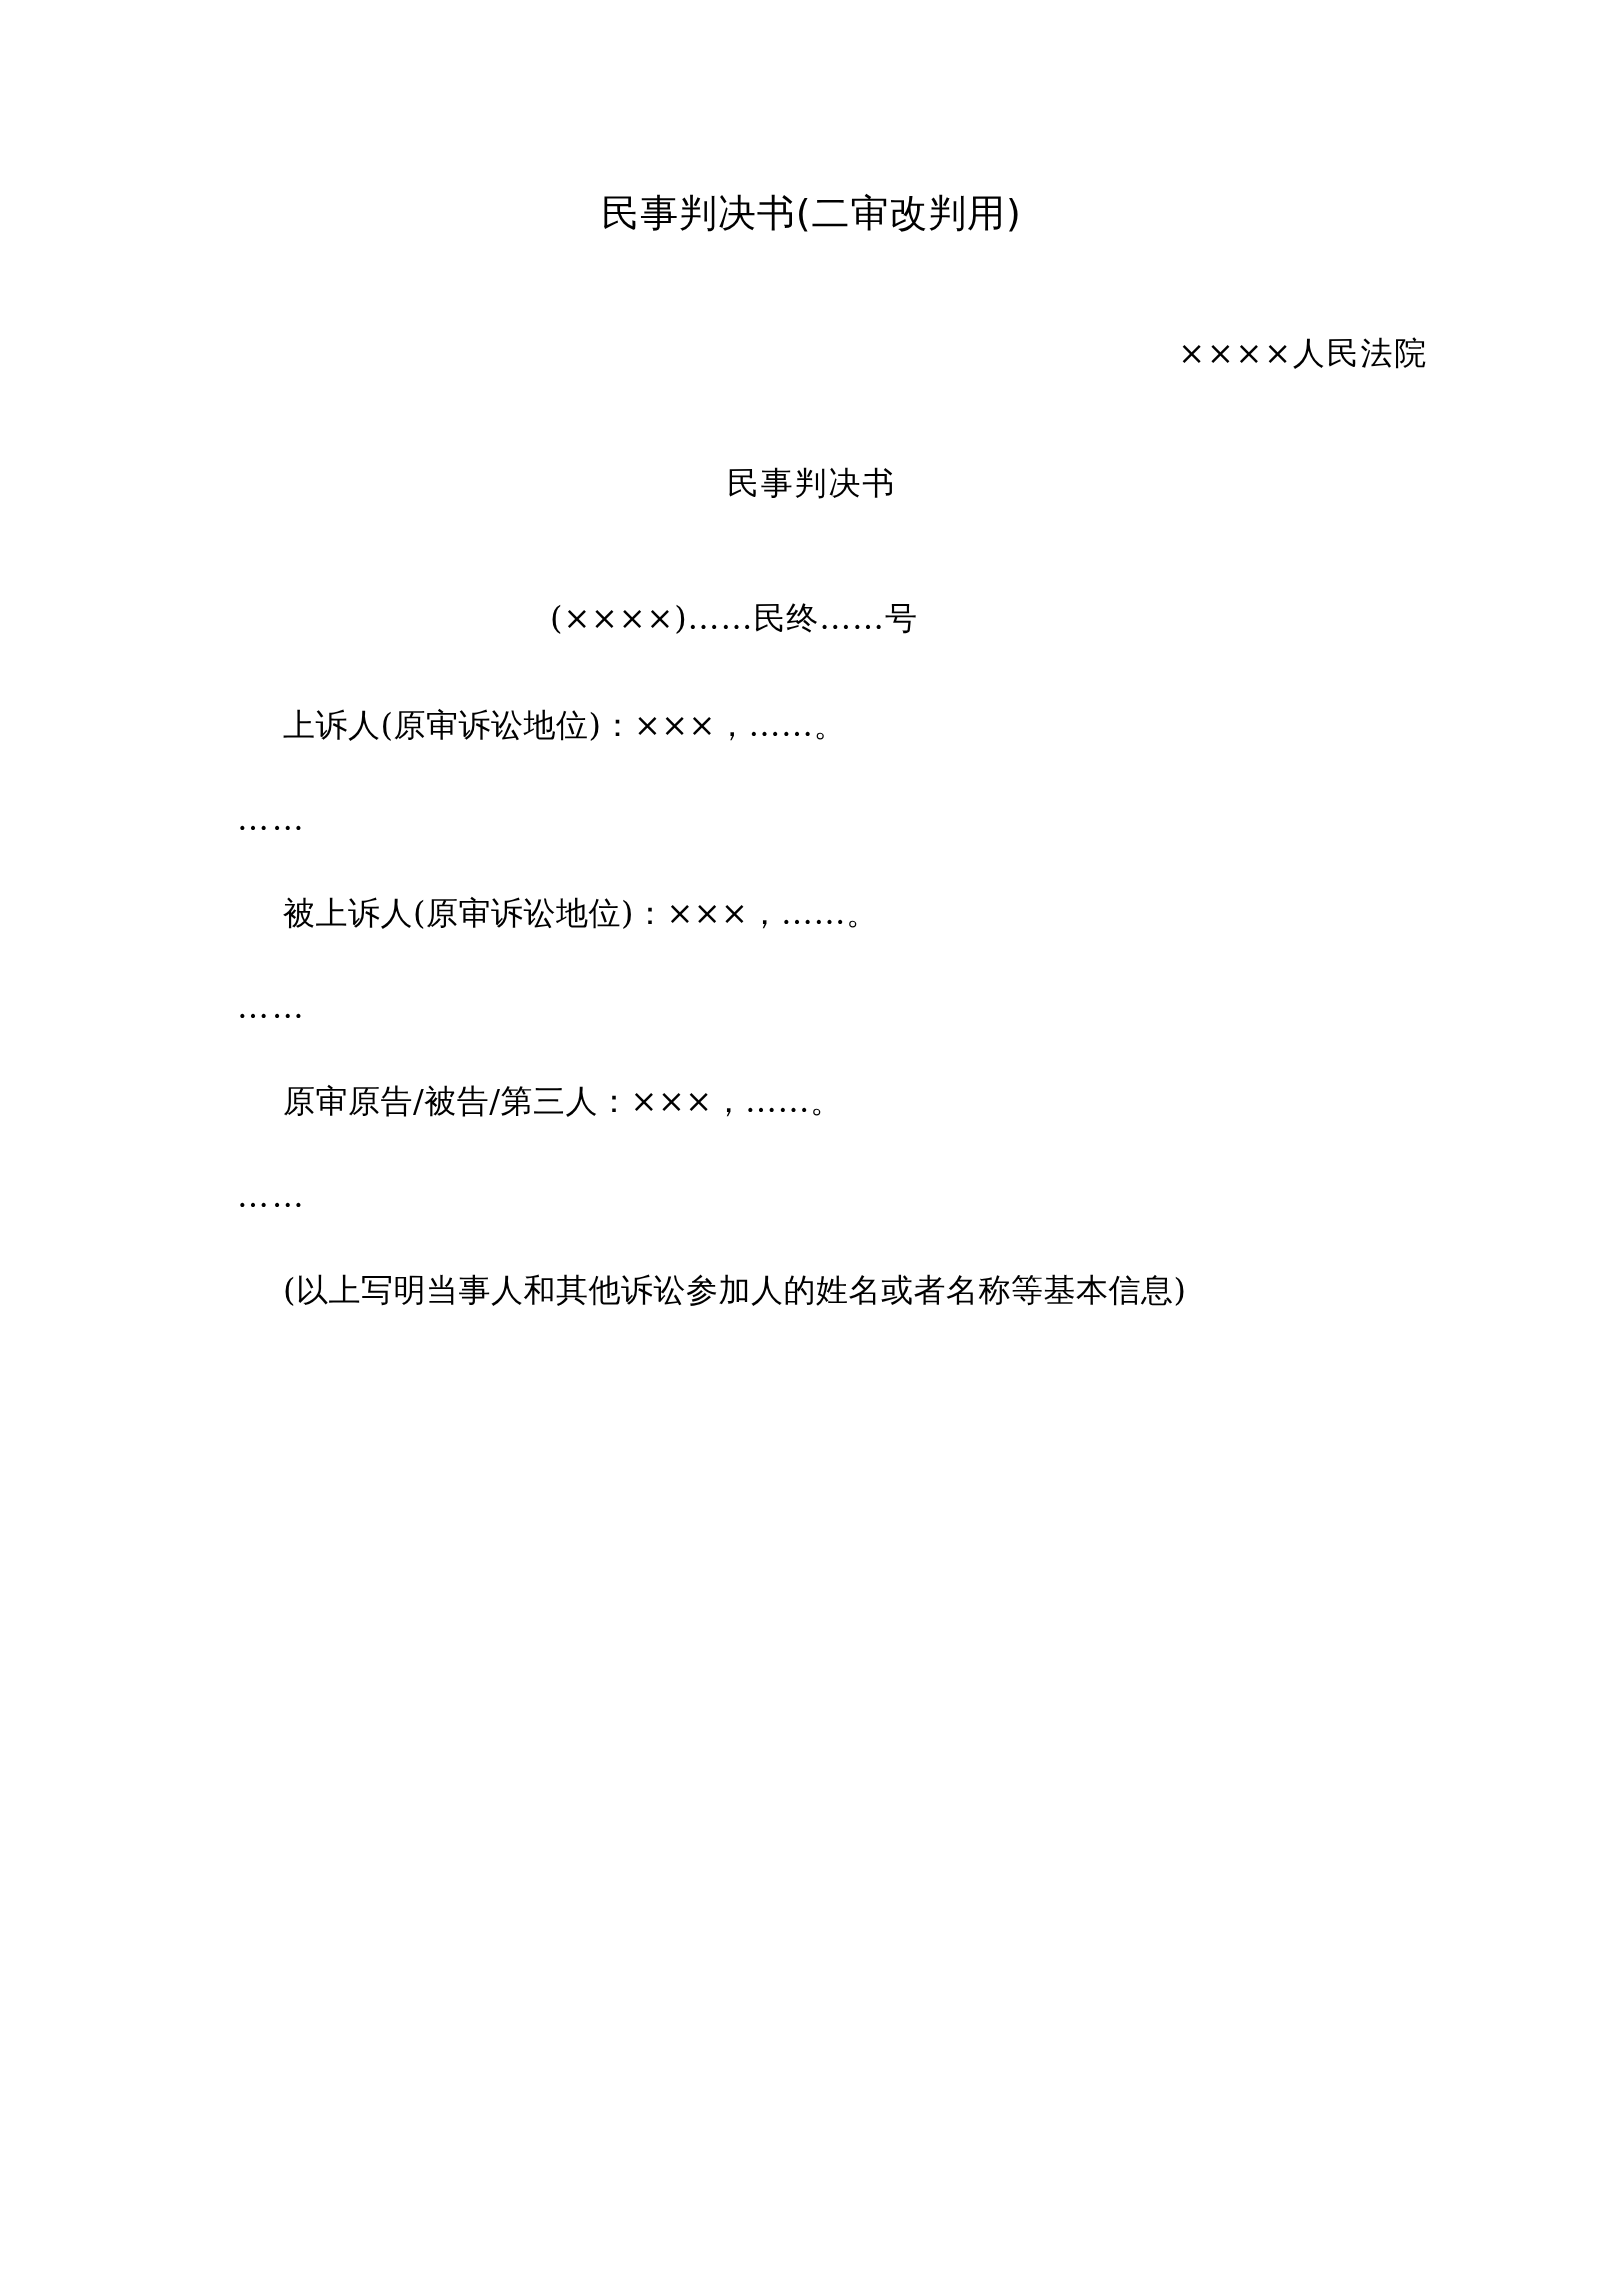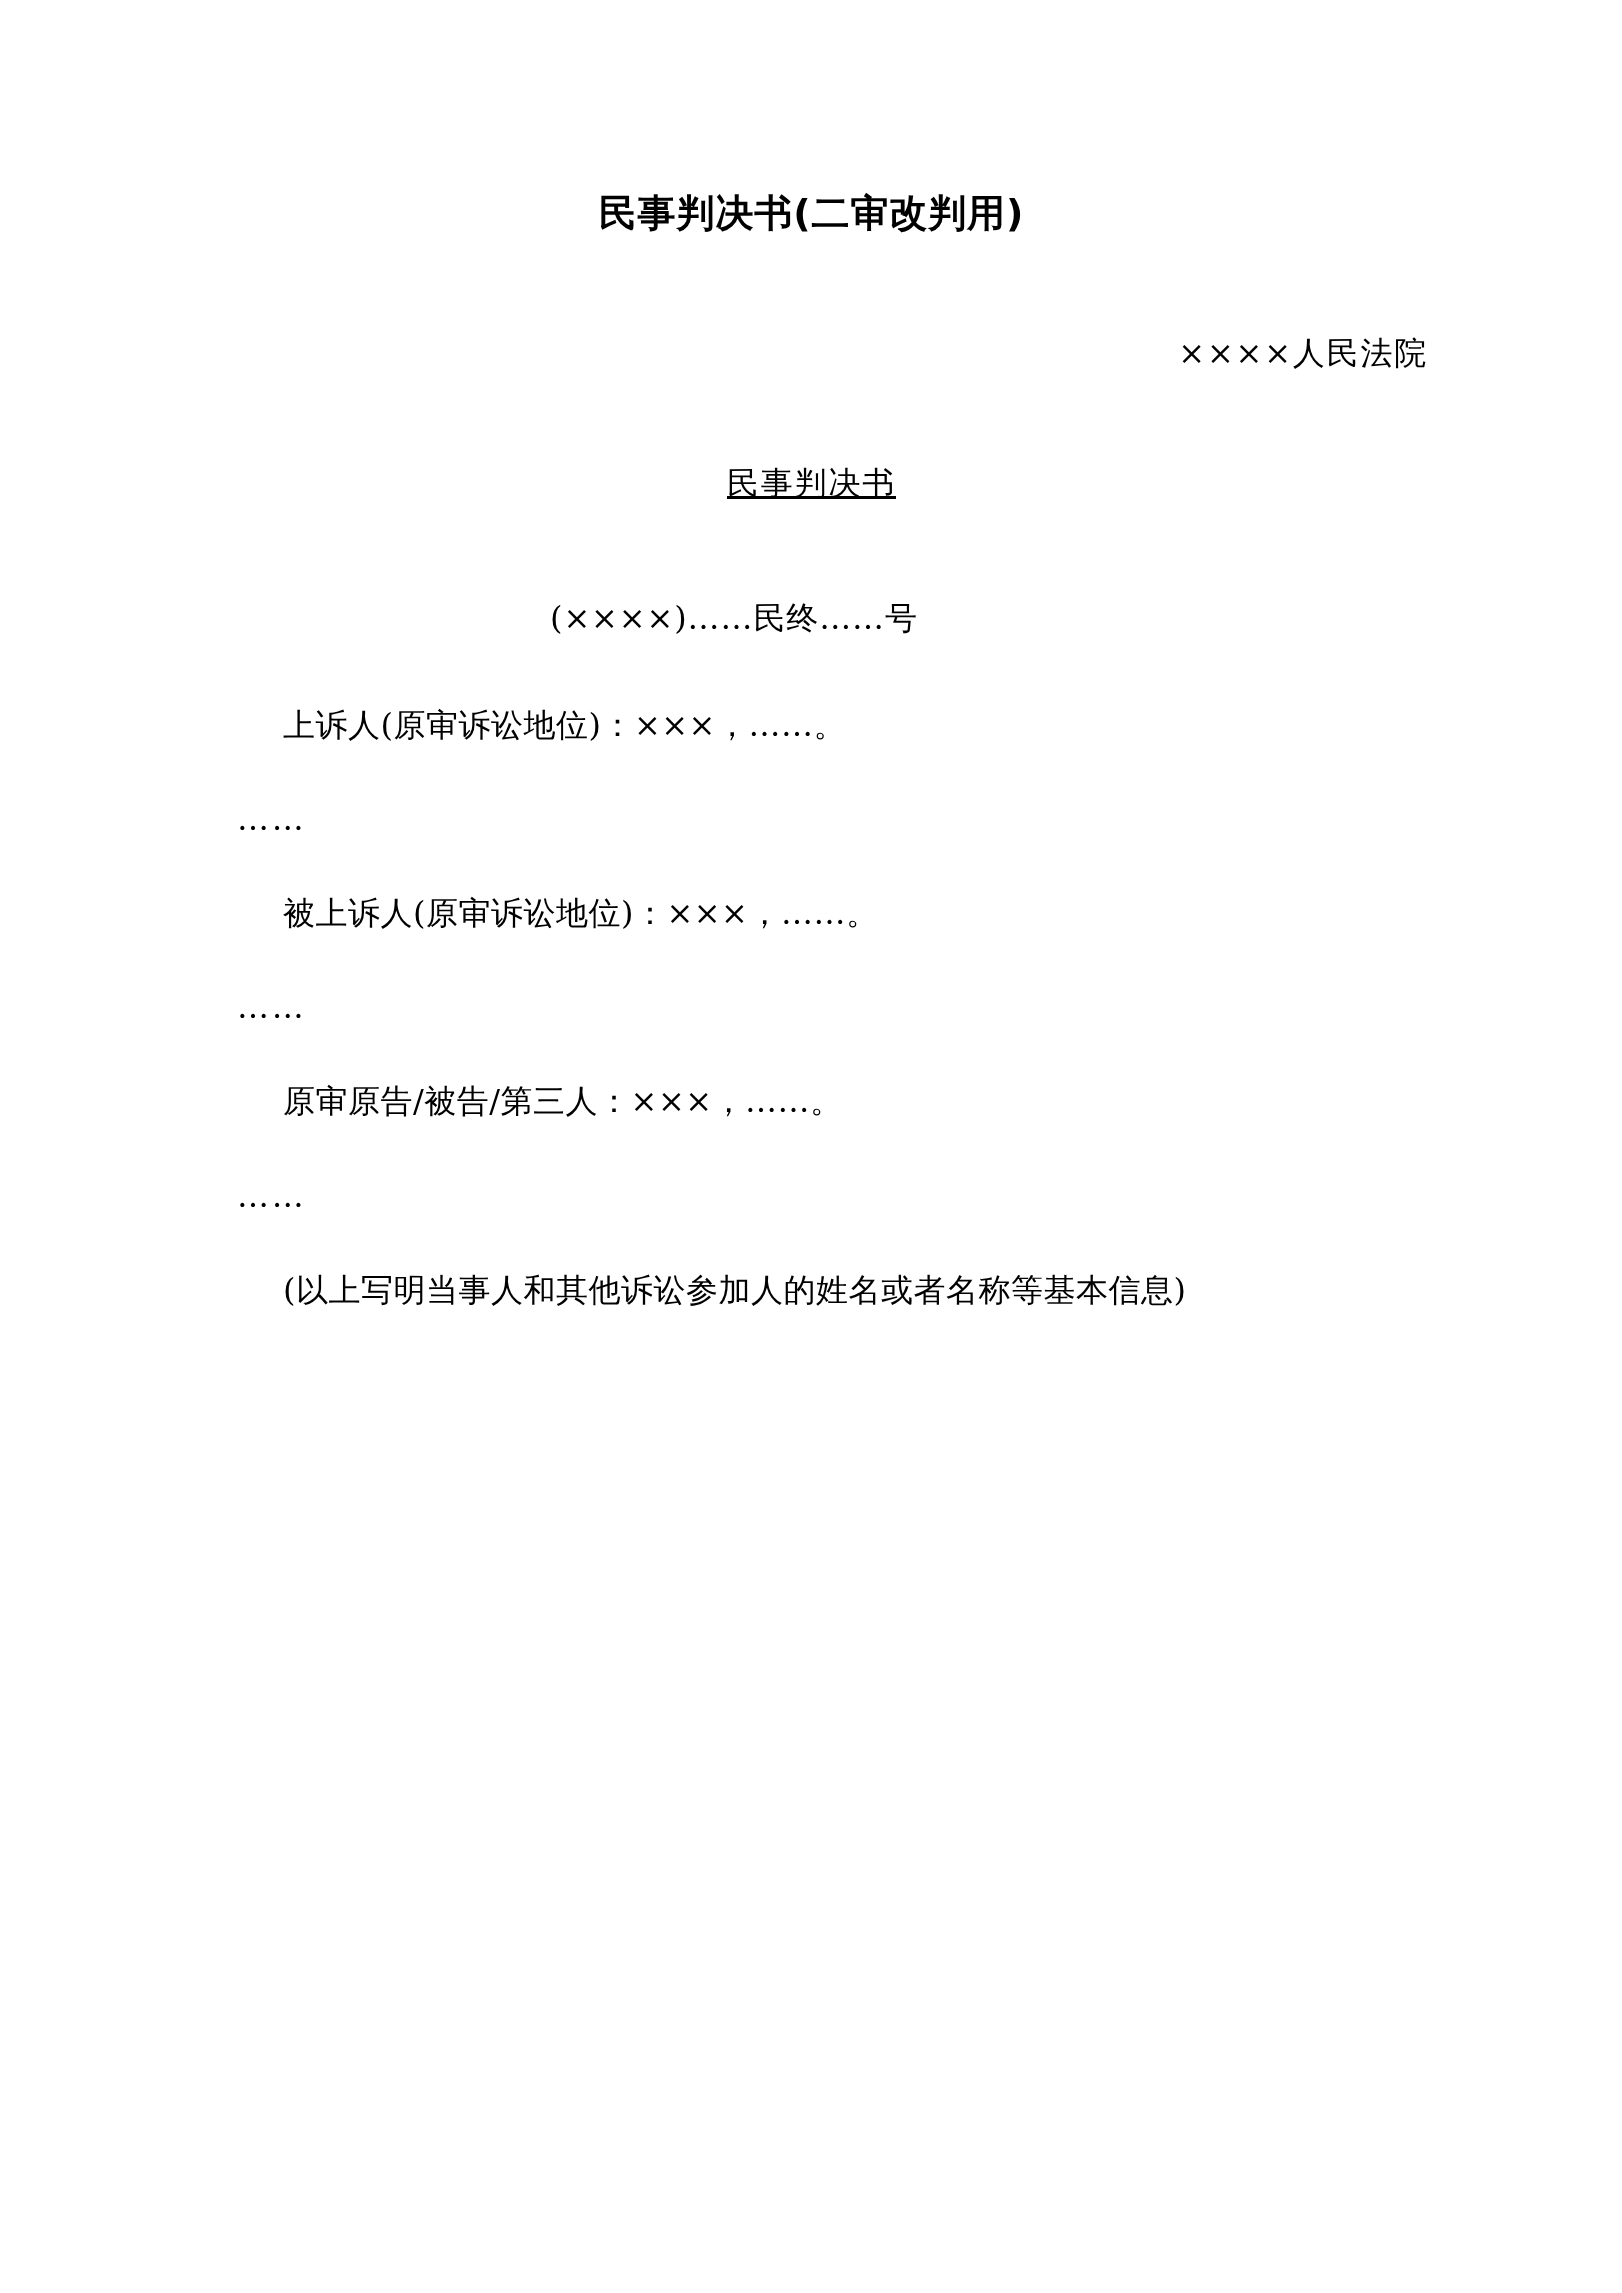--- a/index.html
+++ b/index.html
@@ -17,40 +17,39 @@
   .page {
     position: relative;
     width: 1623px;
     height: 2294px;
     box-sizing: border-box;
     padding: 0 195px;
     background: #ffffff;
   }
   .doc-title {
     font-family: "DejaVu Sans", "Liberation Sans", sans-serif;
-    font-weight: bold;
+    font-weight: normal;
     font-size: 38px;
     text-align: center;
     letter-spacing: 0.9px;
     margin-top: 191px;
     margin-bottom: 18px;
     line-height: 1.2;
   }
   .court-line {
     font-size: 32px;
     text-align: right;
     margin-top: 95px;
     letter-spacing: 1.8px;
   }
   .doc-subtitle {
     font-size: 32px;
     text-align: center;
     margin-top: 86px;
     letter-spacing: 1.8px;
-    text-decoration: underline;
   }
   .case-no {
     font-size: 32px;
     margin-top: 91px;
     text-align: left;
     padding-left: 355px;
     letter-spacing: 0.9px;
     white-space: nowrap;
   }
   .body-block {

